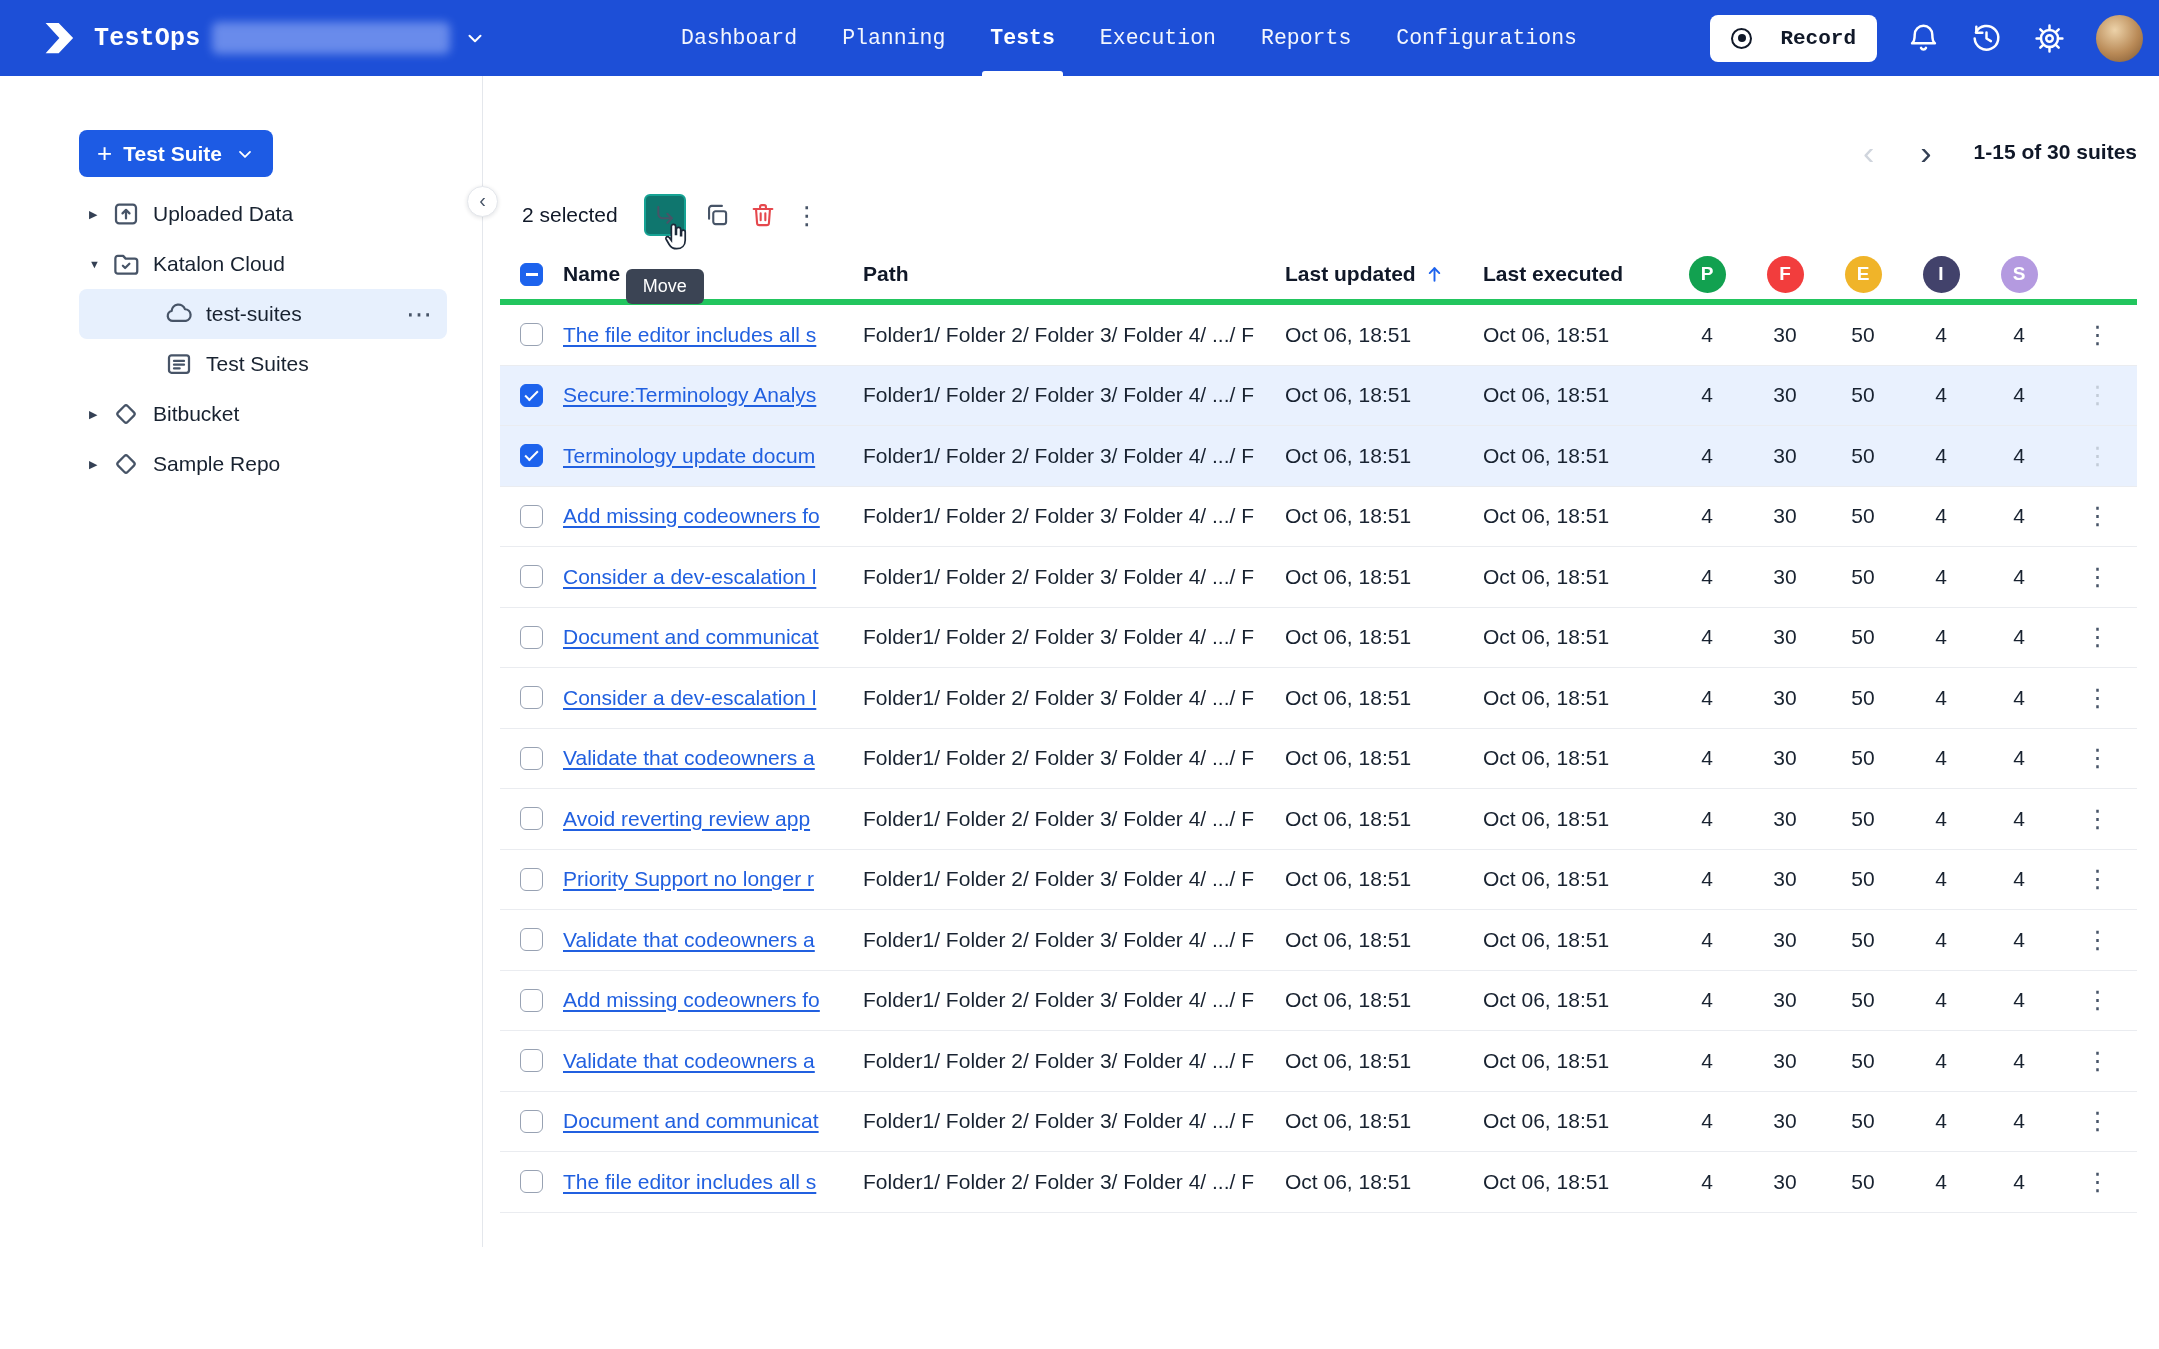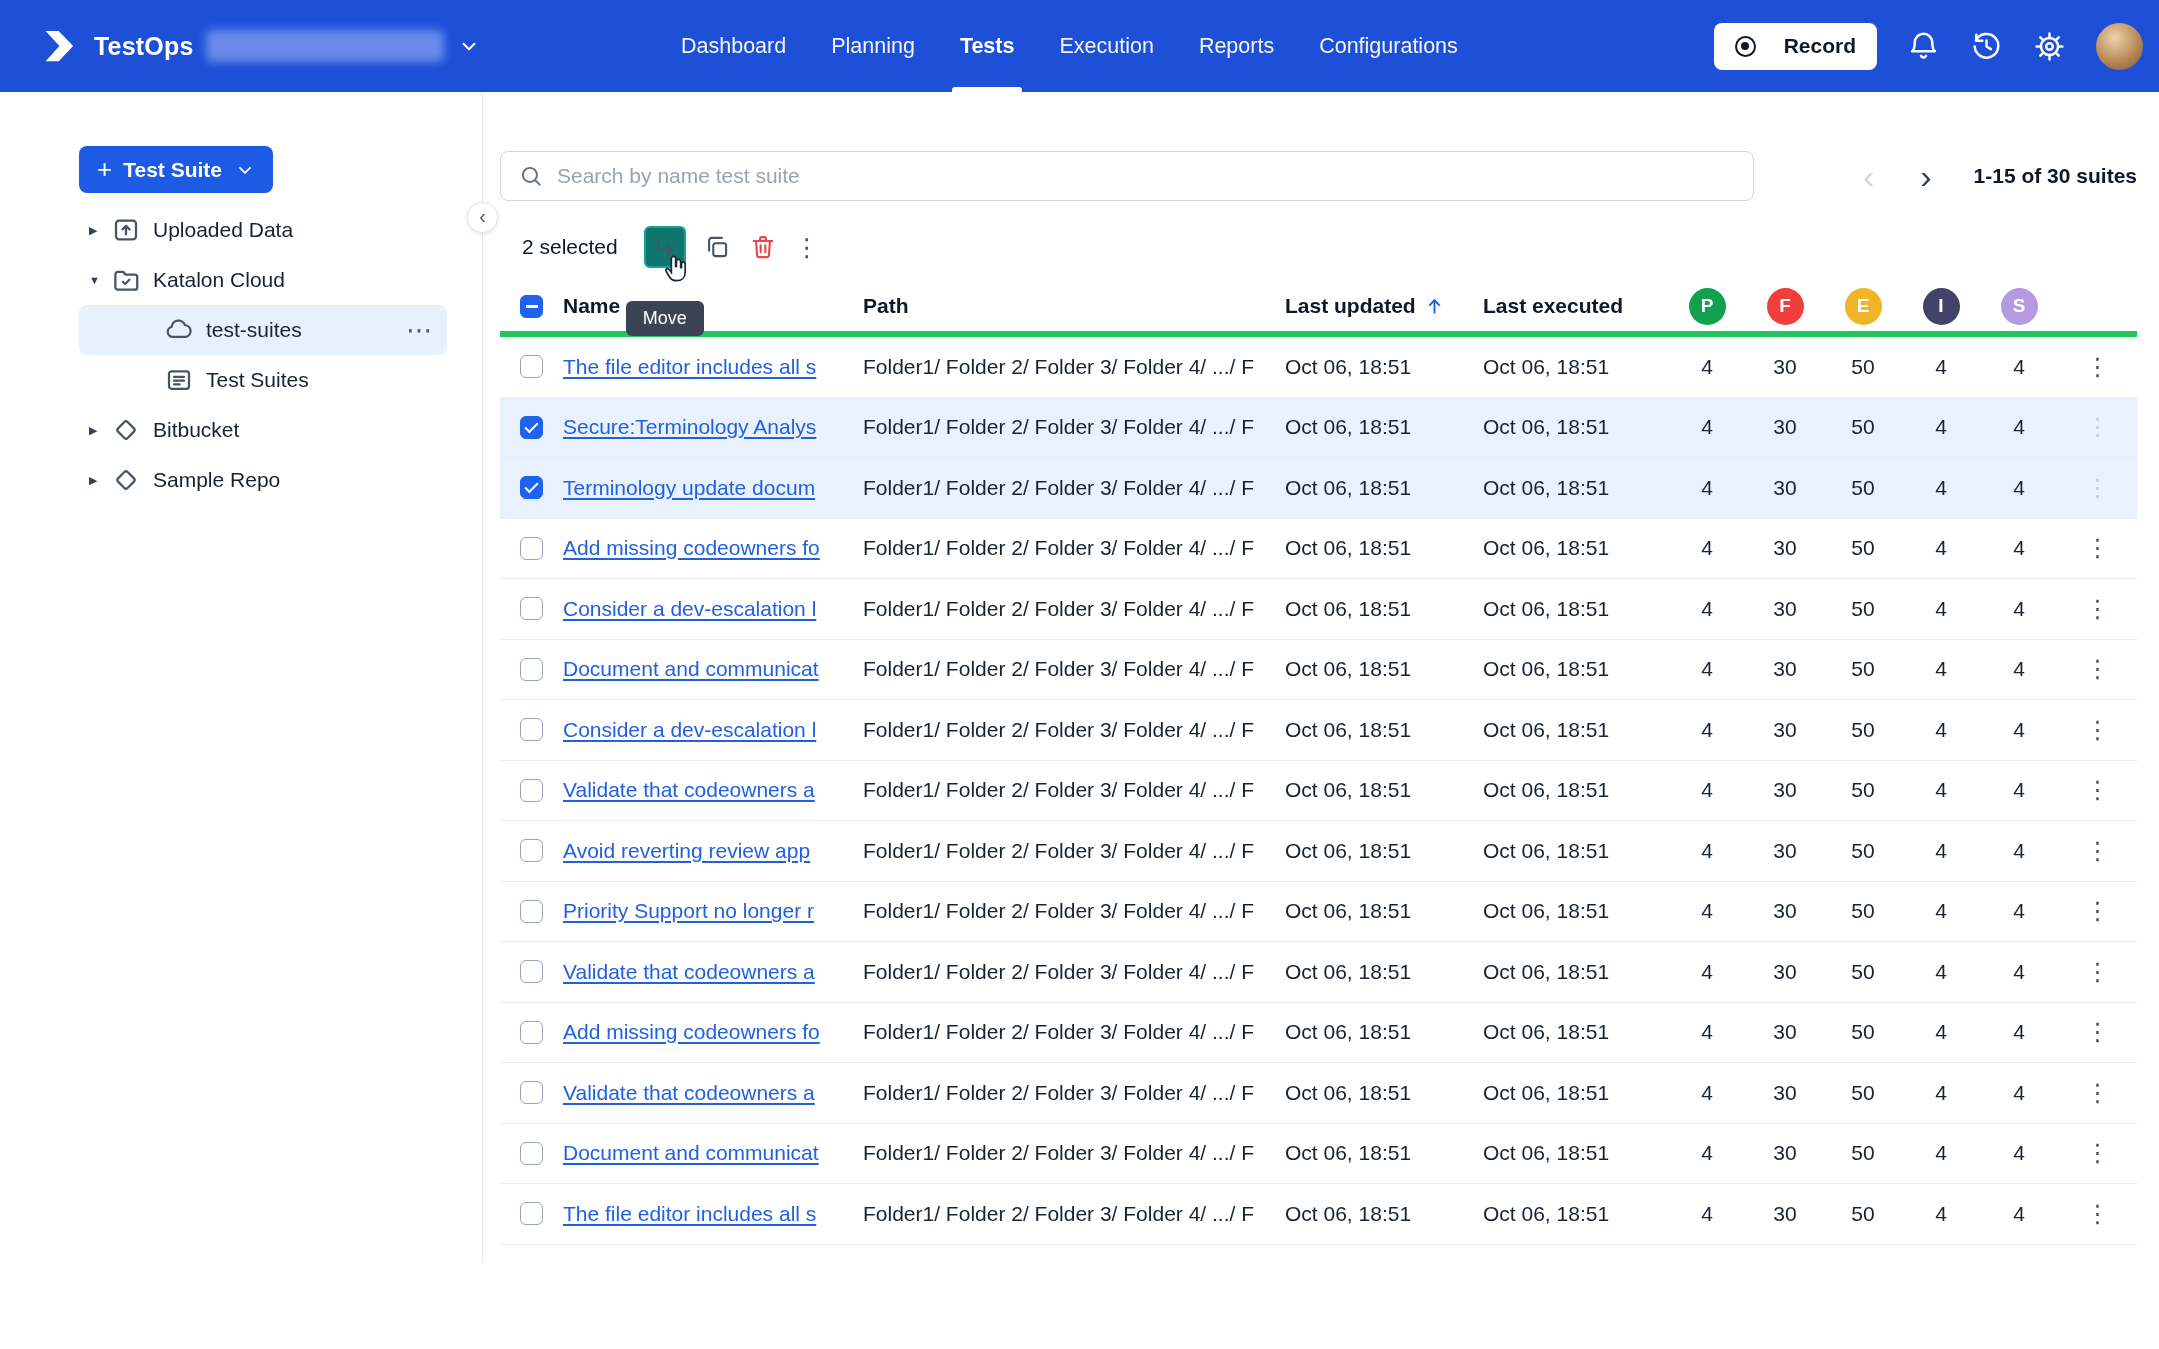--- a/index.html
+++ b/index.html
@@ -1,21 +1,21 @@
 <!DOCTYPE html>
 <html><head>
 <meta charset="utf-8">
 <style>
   * { margin:0; padding:0; box-sizing:border-box; }
   html,body { width:2159px; height:1349px; }
   body { font-family:"Liberation Sans", sans-serif; background:#fff; overflow:hidden; position:relative; }
   .page { position:relative; width:2159px; height:1349px; overflow:hidden; }
 
   
-  .topbar { height:92px; background:#1d4fd7; display:flex; align-items:center; padding:0 36px; position:relative; color:#fff; }
+  .topbar { height:76px; background:#1d4fd7; display:flex; align-items:center; padding:0 36px; position:relative; color:#fff;font-family:Liberation Mono, monospace; }
   .brand { display:flex; align-items:center; }
   .logo { width:44px; height:44px; display:flex; }
   .logo svg { width:100%; height:100%; }
   .app-name { font-size:25px; font-weight:700; margin-left:14px; letter-spacing:.2px; }
   .redacted { width:238px; height:32px; border-radius:6px; background:#7c9af0; opacity:.8; filter:blur(5px); margin-left:12px; }
   .brand-chevron { margin-left:14px; width:22px; height:22px; color:#fff; display:flex; }
   .brand-chevron svg { width:100%; height:100%; }
   .topnav { position:absolute; left:681px; top:0; height:100%; display:flex; gap:45px; align-items:center; }
   .topnav-item { font-size:21.5px; font-weight:500; color:rgba(255,255,255,.95); height:100%; display:flex; align-items:center; position:relative; cursor:pointer; }
   .topnav-item.active { font-weight:700; color:#fff; }
@@ -233,29 +233,20 @@
             </span>
             <span class="tree-label">Sample Repo</span>
           </div>
         </div>
       <div class="collapse-handle">‹</div>
     </aside>
 
     <main class="main">
 
       <div class="toolbar-row">
-        <div class="search-wrap">
-          <span class="search-icon">
-              <svg viewBox="0 0 24 24" fill="none" stroke="currentColor" stroke-width="1.8" stroke-linecap="round" stroke-linejoin="round">
-                <circle cx="11" cy="11" r="6.5"></circle>
-                <path d="M15.9 15.9 20 20"></path>
-              </svg>
-            </span>
-          <input class="search-input" type="text" placeholder="Search by name test suite" style="">
-        </div>
         <div class="pager">
           <button class="pg-btn pg-prev">‹</button>
           <button class="pg-btn pg-next">›</button>
           <span class="pg-label">1-15 of 30 suites</span>
         </div>
       </div>
 
       <div class="selection-row">
         <span class="sel-text">2 selected</span>
         <div class="move-btn">

